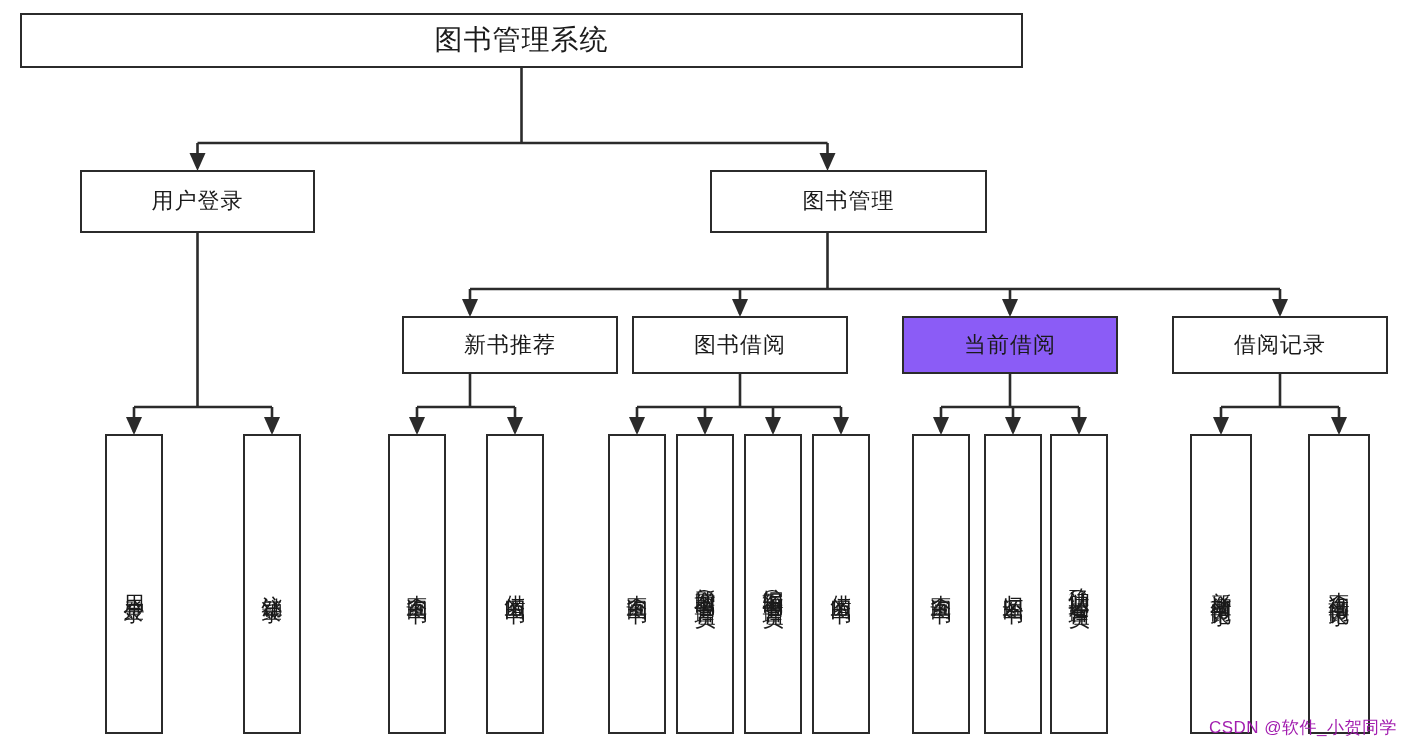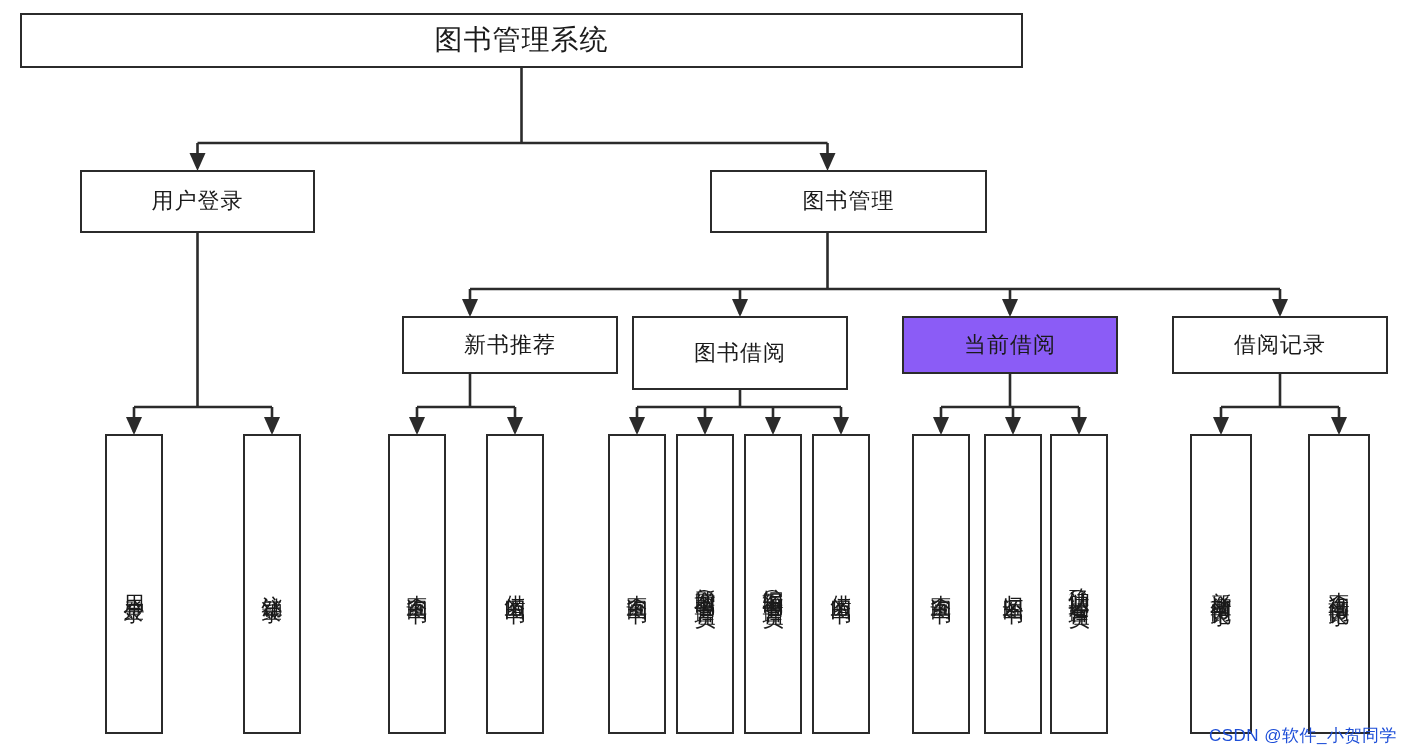--- a/index.html
+++ b/index.html
@@ -52,23 +52,23 @@
     color: #1a1a1a;
     text-align: center;
     white-space: nowrap;
   }
   .node-box.root .node-label {
     font-size: 28px;
   }
   #watermark {
     position: absolute;
     right: 8px;
-    bottom: 0;
+    bottom: 8px;
     font-size: 17px;
-    color: #1d4ed8;
+    color: #a21caf;
     letter-spacing: 0.5px;
     white-space: nowrap;
     pointer-events: none;
   }
 </style>
 </head>
 <body>
 
 <div id="diagram-root">
   <svg id="diagram-svg" viewBox="0 0 1405 747" xmlns="http://www.w3.org/2000/svg">
@@ -131,21 +131,21 @@
       </div>
       <div class="node-box horizontal" style="left: 80px; top: 170px; width: 235px; height: 63px; border-color: rgb(43, 43, 43); background: rgb(255, 255, 255);">
         <span class="node-label" style="color: rgb(26, 26, 26);">用户登录</span>
       </div>
       <div class="node-box horizontal" style="left: 710px; top: 170px; width: 277px; height: 63px; border-color: rgb(43, 43, 43); background: rgb(255, 255, 255);">
         <span class="node-label" style="color: rgb(26, 26, 26);">图书管理</span>
       </div>
       <div class="node-box horizontal" style="left: 362px; top: 316px; width: 216px; height: 58px; border-color: rgb(43, 43, 43); background: rgb(255, 255, 255); margin-left: 40px;">
         <span class="node-label" style="color: rgb(26, 26, 26);">新书推荐</span>
       </div>
-      <div class="node-box horizontal" style="left: 632px; top: 316px; width: 216px; height: 74px; border-color: rgb(43, 43, 43); background: rgb(255, 255, 255);">
+      <div class="node-box horizontal" style="left: 632px; top: 316px; width: 216px; height: 58px; border-color: rgb(43, 43, 43); background: rgb(255, 255, 255);">
         <span class="node-label" style="color: rgb(26, 26, 26);">图书借阅</span>
       </div>
       <div class="node-box horizontal" style="left: 902px; top: 316px; width: 216px; height: 58px; border-color: rgb(43, 43, 43); background: #8b5cf6;">
         <span class="node-label" style="color: rgb(26, 26, 26);">当前借阅</span>
       </div>
       <div class="node-box horizontal" style="left: 1172px; top: 316px; width: 216px; height: 58px; border-color: rgb(43, 43, 43); background: rgb(255, 255, 255);">
         <span class="node-label" style="color: rgb(26, 26, 26);">借阅记录</span>
       </div>
       <div class="node-box vertical" style="left: 105px; top: 434px; width: 58px; height: 300px; border-color: rgb(43, 43, 43); background: rgb(255, 255, 255);">
         <span class="node-label" style="color: rgb(26, 26, 26);">用户登录</span>

